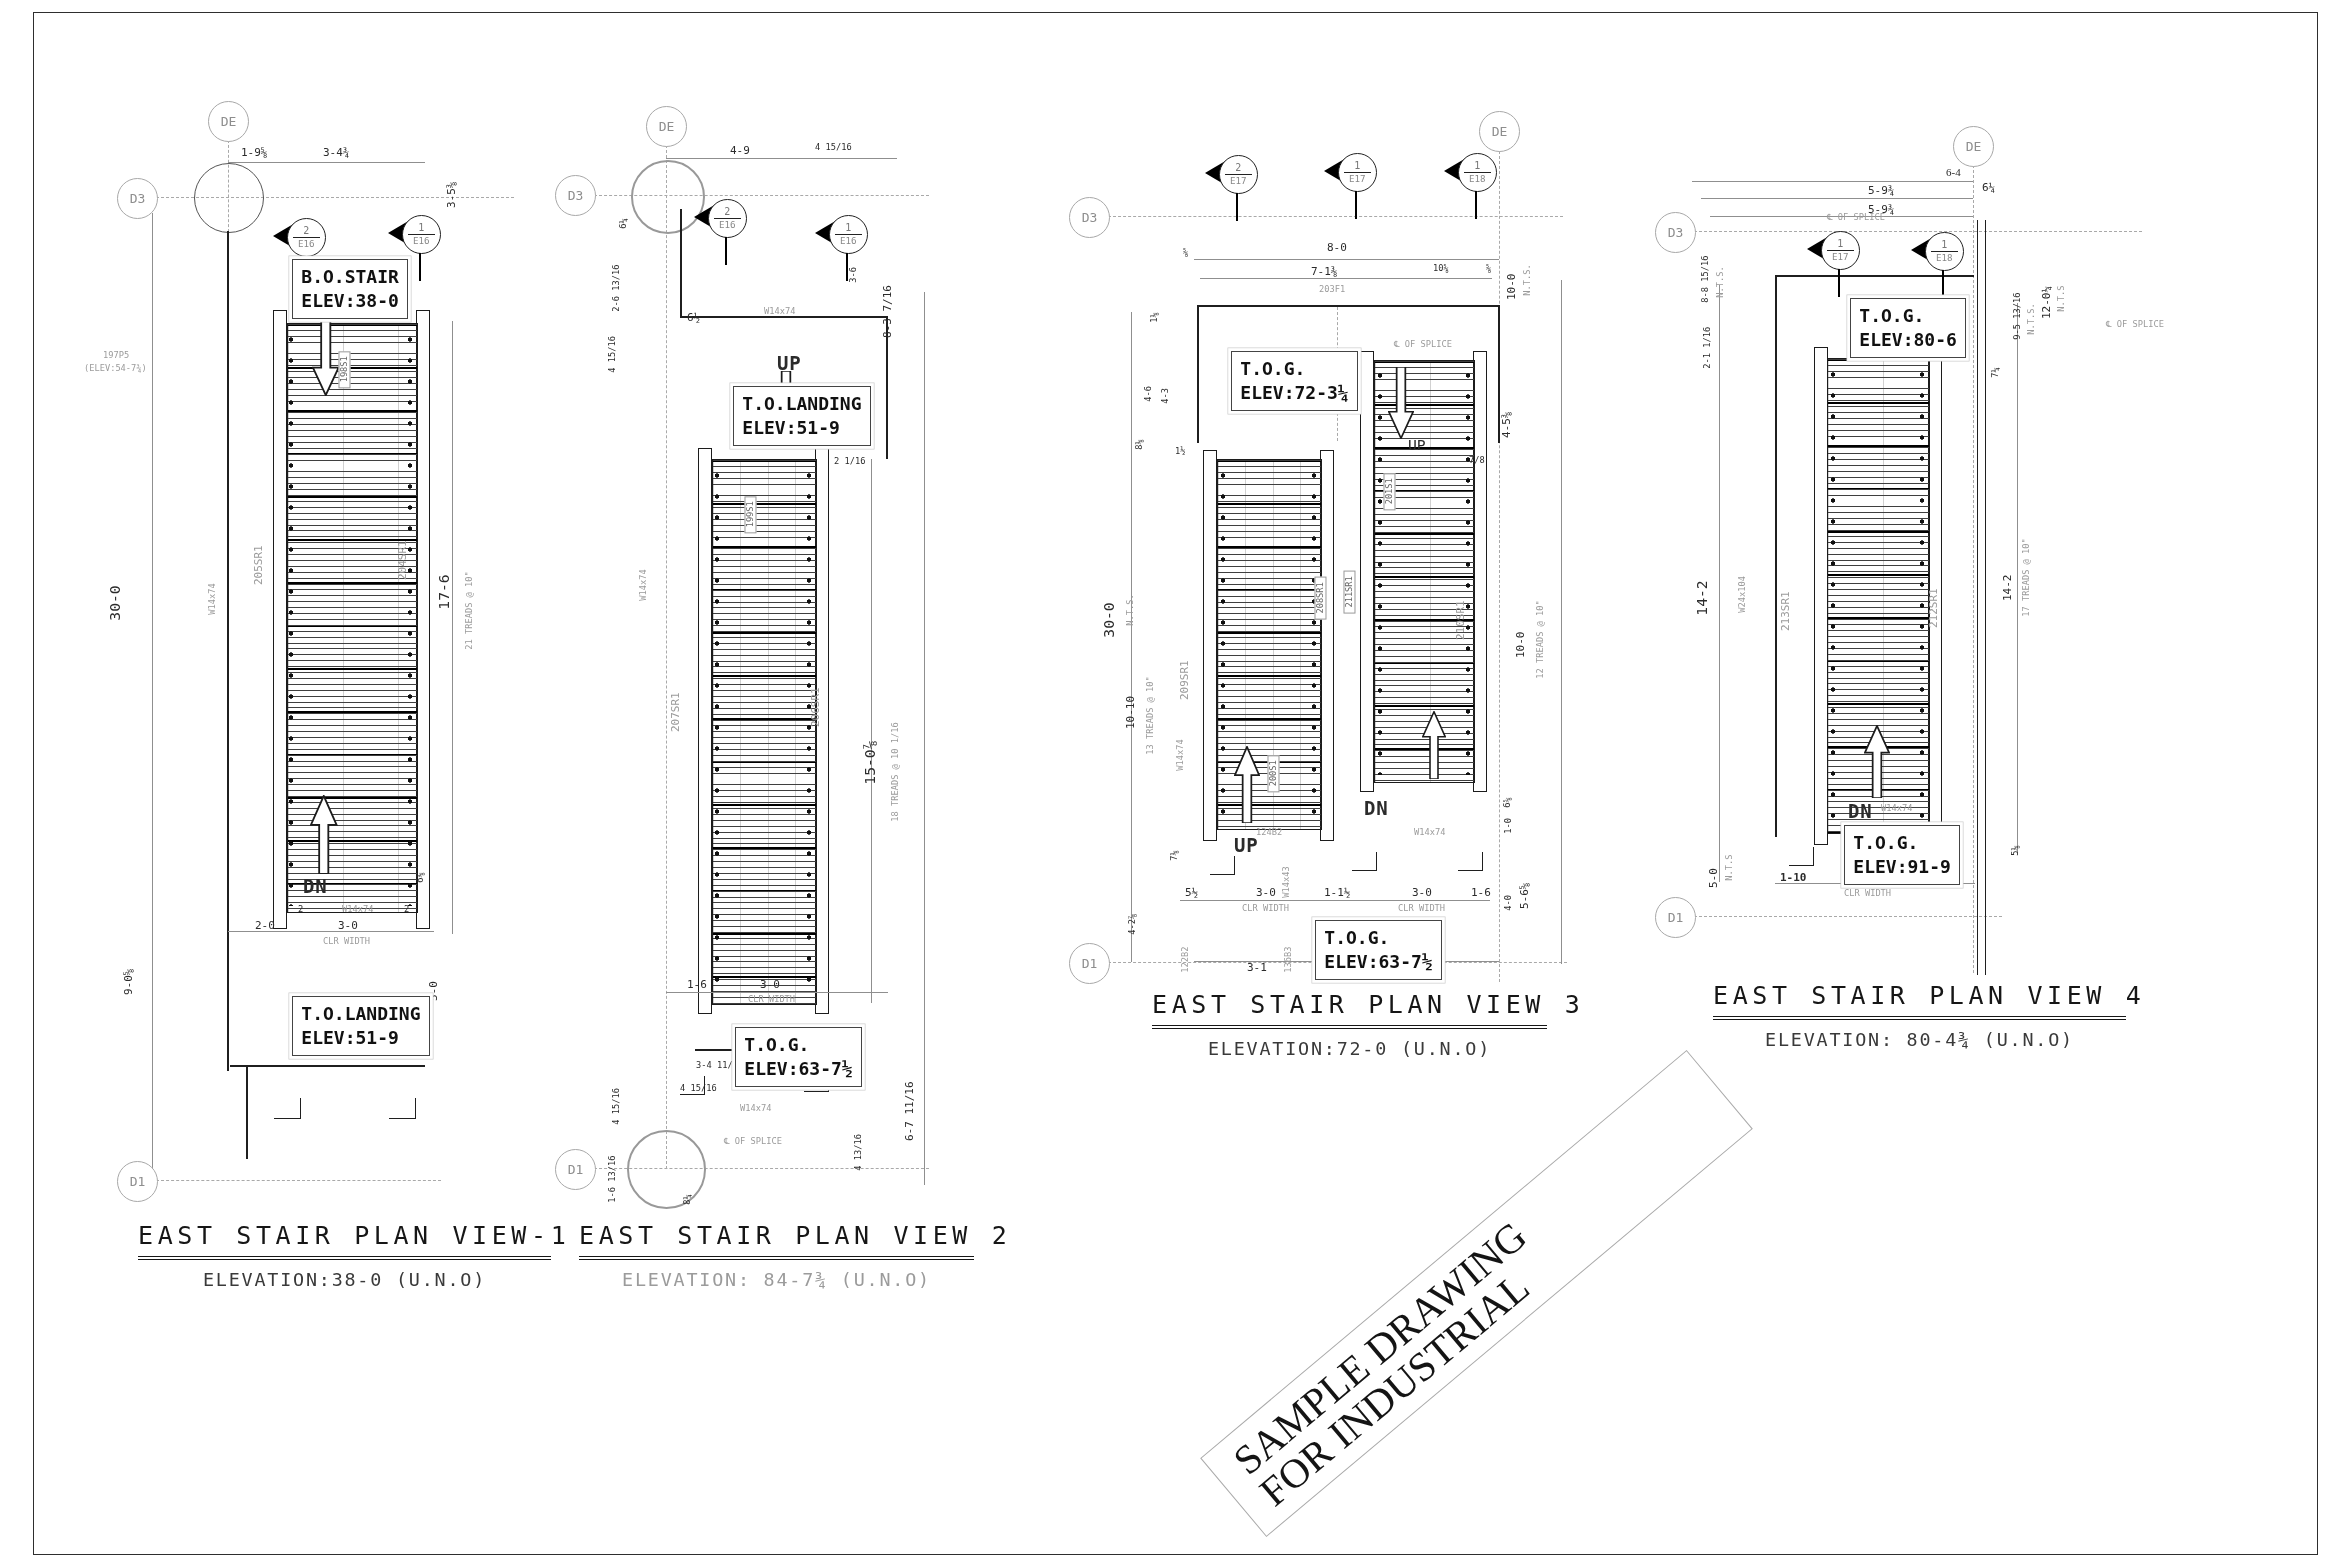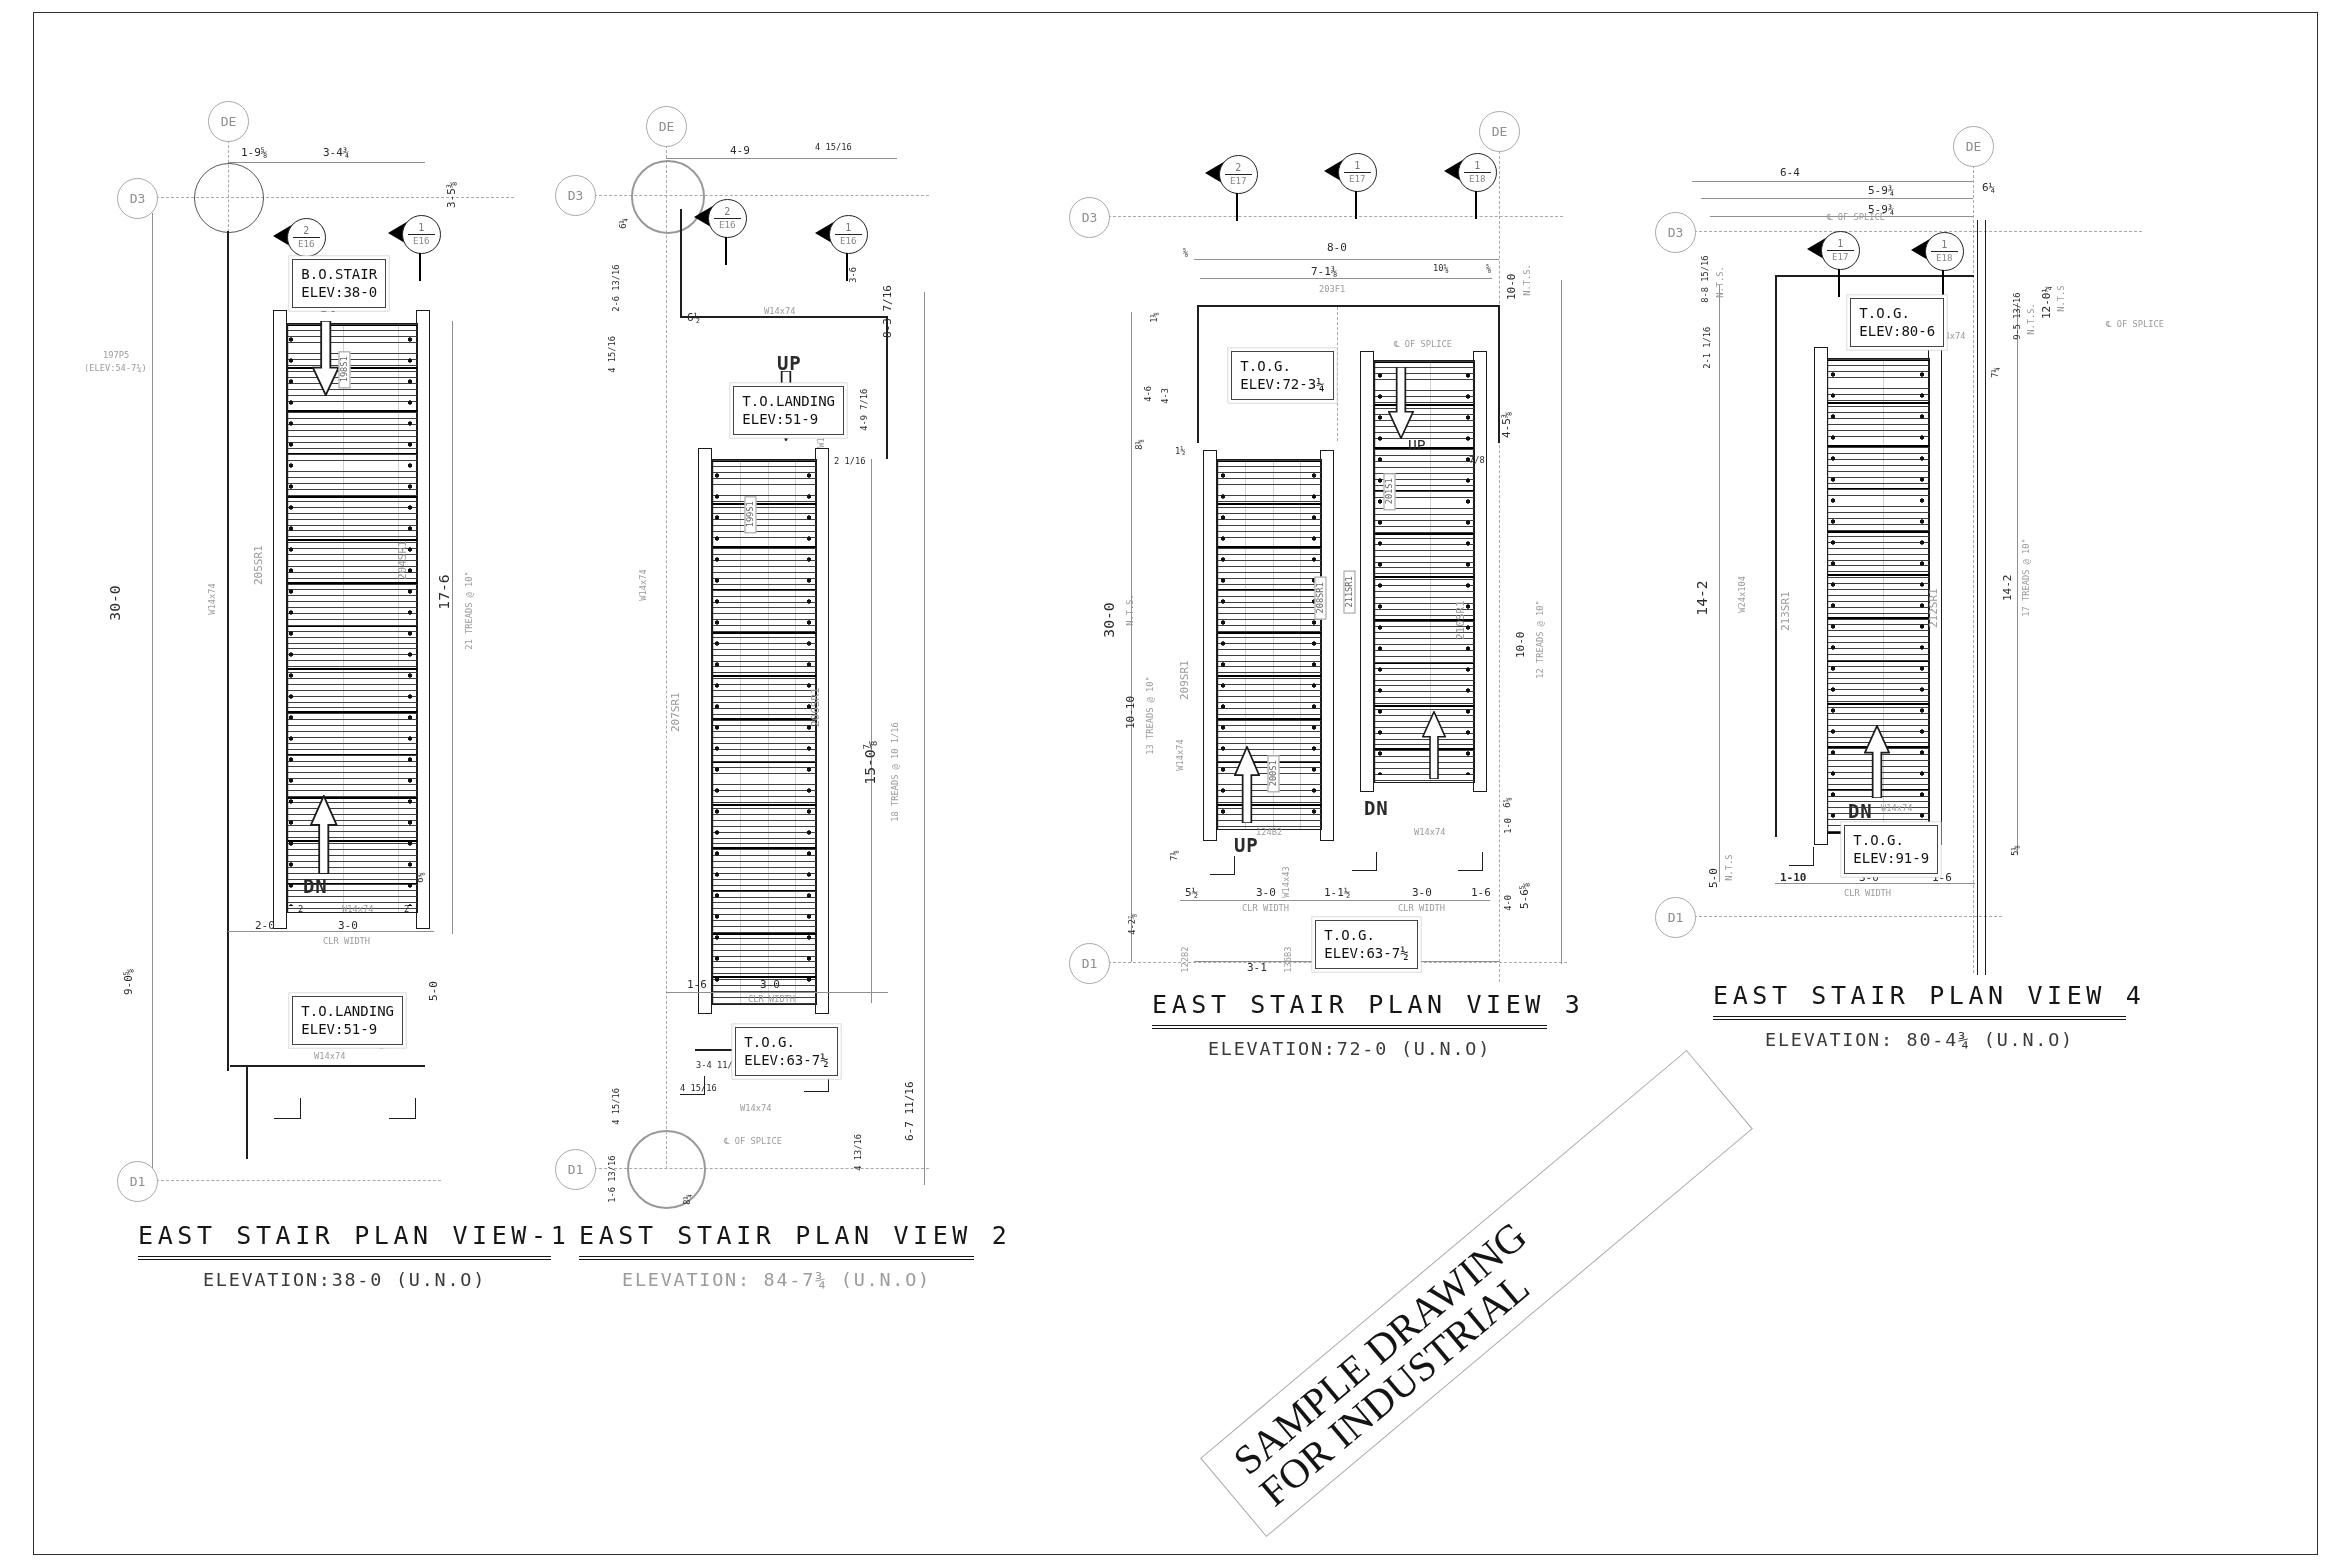--- a/index.html
+++ b/index.html
@@ -18,22 +18,22 @@
        font-size:13px;color:#8e8e8e}
   .colc{position:absolute;border-radius:50%}
   .sect{position:absolute;width:55px;height:40px}
   .sect .tri{position:absolute;left:0;top:5.5px;width:0;height:0;border-top:13.8px solid transparent;
        border-bottom:13.8px solid transparent;border-right:22px solid #000}
   .sect .circ{position:absolute;left:13.8px;top:0.9px;width:37px;height:37px;border:1.5px solid #222;
        border-radius:50%;background:#fff;display:flex;flex-direction:column;align-items:center;justify-content:center}
   .sect .num{font-size:10px;color:#777;border-bottom:1.1px solid #222;width:72%;text-align:center;padding-bottom:0.9px;line-height:1}
   .sect .sh{font-size:9.2px;color:#888;padding-top:0.9px;line-height:1}
   .sect .tail{position:absolute;left:31px;top:39px;width:1.5px;height:27.5px;background:#000}
-  .lbox{position:absolute;border:1.1px solid #444;background:#fff;padding:4.6px 8.3px;font-weight:normal;
-       font-size:14px;line-height:1.35;color:#111;white-space:nowrap;box-shadow:0 0 0 2.8px #fff,0 0 0 3.5px #ccc}
+  .lbox{position:absolute;border:1.1px solid #444;background:#fff;padding:4.6px 8.3px;font-weight:bold;
+       font-size:18px;line-height:1.35;color:#111;white-space:nowrap;box-shadow:0 0 0 2.8px #fff,0 0 0 3.5px #ccc}
   .tagv{position:absolute;border:0.9px solid #999;background:#fff;color:#666;font-size:8.7px;
        padding:4.6px 0.9px;writing-mode:vertical-rl;transform:rotate(180deg);line-height:1}
   .stair{position:absolute;border:1.7px solid #1c1c1c;
        background:repeating-linear-gradient(to bottom,#3f3f3f 0 0.9px,transparent 0.9px 5.9px),
                   repeating-linear-gradient(to bottom,#000 0 2px,transparent 2px 43px),
                   repeating-linear-gradient(to right,rgba(0,0,0,.18) 0 0.9px,transparent 0.9px 27.5px)}
   .str{position:absolute;width:12px;border:1.5px solid #1c1c1c;background:#fff}
   .dots{position:absolute;width:6.4px;background-image:radial-gradient(circle,#101010 1.9px,transparent 2.5px);
        background-size:6.4px 21px;background-position:center top}
   .clh{position:absolute;height:0;border-top:1.2px dashed #a9a9a9}
@@ -415,21 +415,21 @@
     <div class="dots" style="left:1919px;top:364px;height:463px"></div>
     <svg class="arr" style="left:1864px;top:725px;width:26px;height:73px" viewBox="0 0 30 90" preserveAspectRatio="none">
         <path d="M10 90 L10 34 L1 34 L15 1 L29 34 L20 34 L20 90 Z" fill="#fff" stroke="#1c1c1c" stroke-width="2"></path>
       </svg>
     <div class="dlh" style="left:1775px;top:883px;width:200px"></div>
     <div class="lbr" style="left:1789px;top:847px;width:24px;height:18.4px"></div>
     <div class="lbr" style="left:1916px;top:847px;width:24px;height:18.4px"></div>
     <div class="dlv" style="left:1719px;top:285px;height:597px"></div>
     <div class="dlv" style="left:2017px;top:303px;height:551px"></div>
     <div>
-        <span class="dim " style="left: 1780px; top: 167px;">6-4</span>
+        <span class="dim " style="left: 1946px; top: 167px; font-family: Liberation Serif, serif;">6-4</span>
         <span class="dim " style="left: 1868px; top: 185px;">5-9¾</span>
         <span class="dim " style="left: 1868px; top: 204px;">5-9¾</span>
         <span class="dim " style="left: 1982px; top: 182px;">6¼</span>
         <span class="dim g s" style="left: 1827px; top: 213px;">℄ OF SPLICE</span>
         <span class="dim v s" style="left: 1710px; top: 294px;">8-8 15/16</span>
         <span class="dim v g s" style="left: 1725px; top: 289px;">N.T.S.</span>
         <span class="dim v s" style="left: 1712px; top: 360px;">2-1 1/16</span>
         <span class="dim v" style="left: 2052px; top: 308px;">12-0¼</span>
         <span class="dim v g s" style="left: 2066px; top: 303px;">N.T.S</span>
         <span class="dim v s" style="left: 2022px; top: 331px;">9-5 13/16</span>

